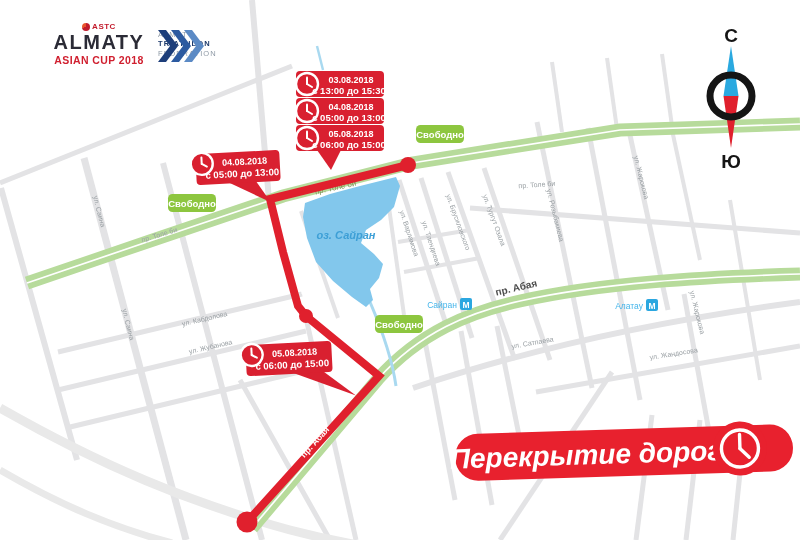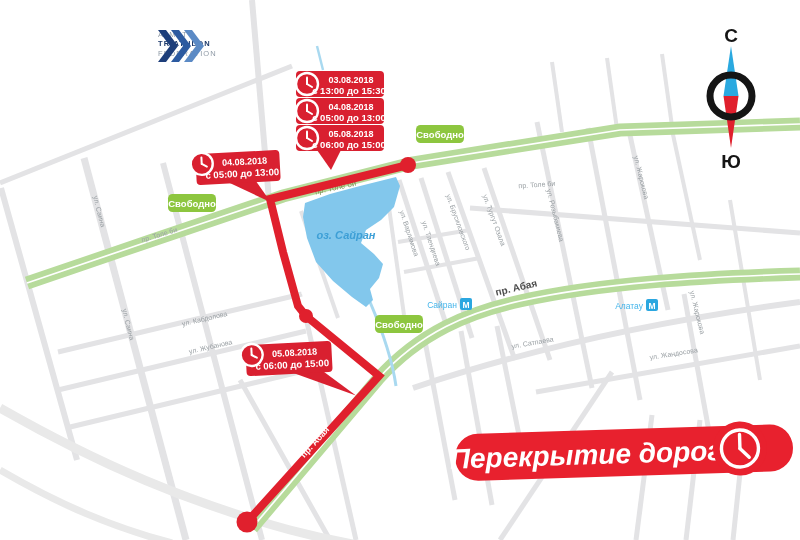--- a/index.html
+++ b/index.html
@@ -205,20 +205,28 @@
     <text x="586" y="463" text-anchor="middle" font-size="28" font-weight="700" font-style="italic" fill="#ffffff">Перекрытие дорог</text>
     <g>
       <circle cx="740" cy="452" r="27" fill="#e8212e"></circle>
       <circle cx="740" cy="452" r="18.5" fill="none" stroke="#ffffff" stroke-width="3.4"></circle>
       <line x1="740" y1="452" x2="740" y2="438" stroke="#ffffff" stroke-width="3.4" stroke-linecap="round"></line>
       <line x1="740" y1="452" x2="749" y2="461" stroke="#ffffff" stroke-width="3.4" stroke-linecap="round"></line>
     </g>
   </g>
 </svg>
 
+  <div class="logo-astc">
+    <div class="astc-row">
+      <span class="astc-mark"></span>
+      <span>ASTC</span>
+    </div>
+    <div class="almaty-title">ALMATY</div>
+    <div class="asian-cup">ASIAN CUP 2018</div>
+  </div>
 
   <div class="logo-fed">
     <svg width="46" height="32" viewBox="0 0 46 32">
       <path d="M0 0 L8 0 L20 16 L8 32 L0 32 L12 16 Z" fill="#1d3e7a"></path>
       <path d="M13 0 L21 0 L33 16 L21 32 L13 32 L25 16 Z" fill="#2c5aa0"></path>
       <path d="M26 0 L34 0 L46 16 L34 32 L26 32 L38 16 Z" fill="#5b8ac5"></path>
     </svg>
     <div class="fed-text">
       <span class="fed-l1">ALMATY</span>
       <span class="fed-l2">TRIATHLON</span>

